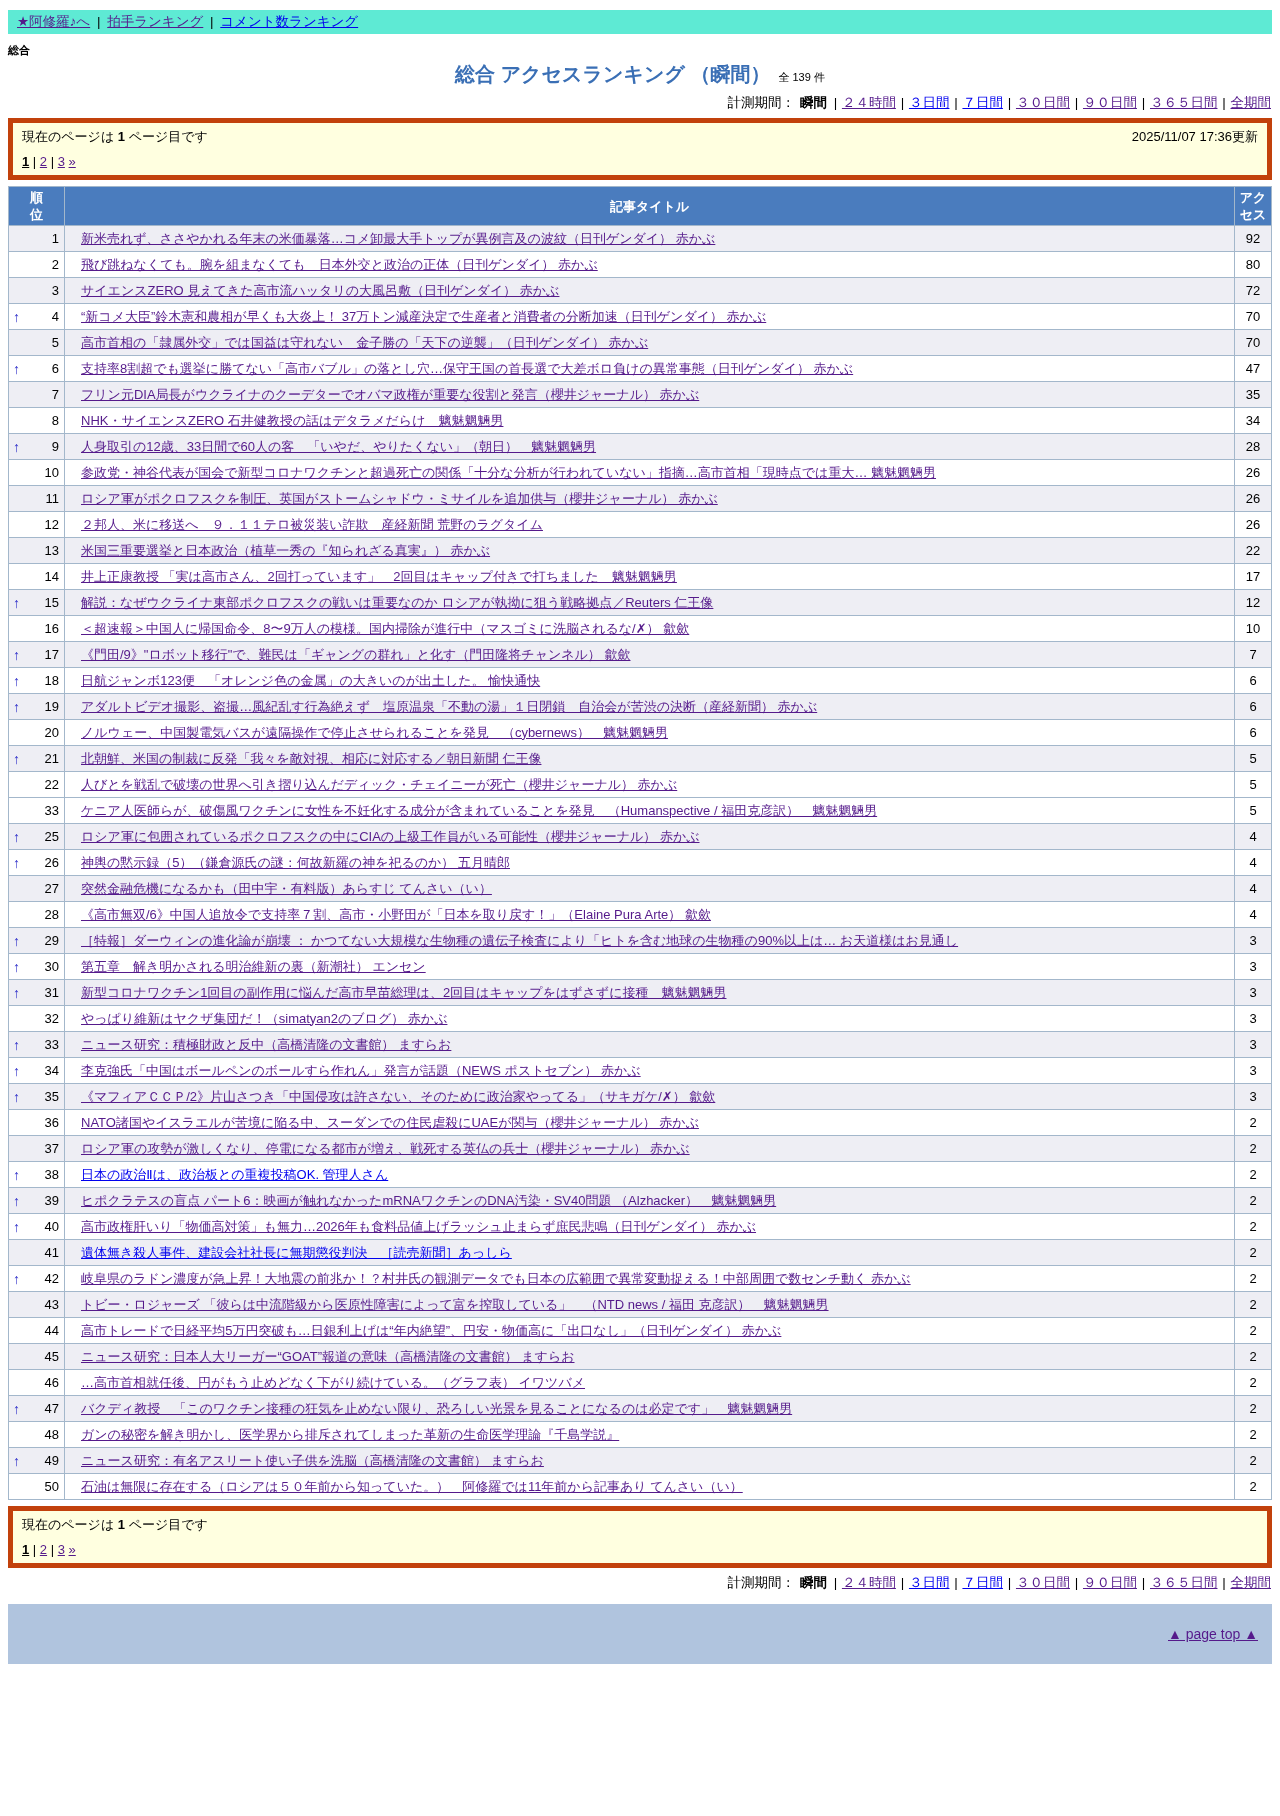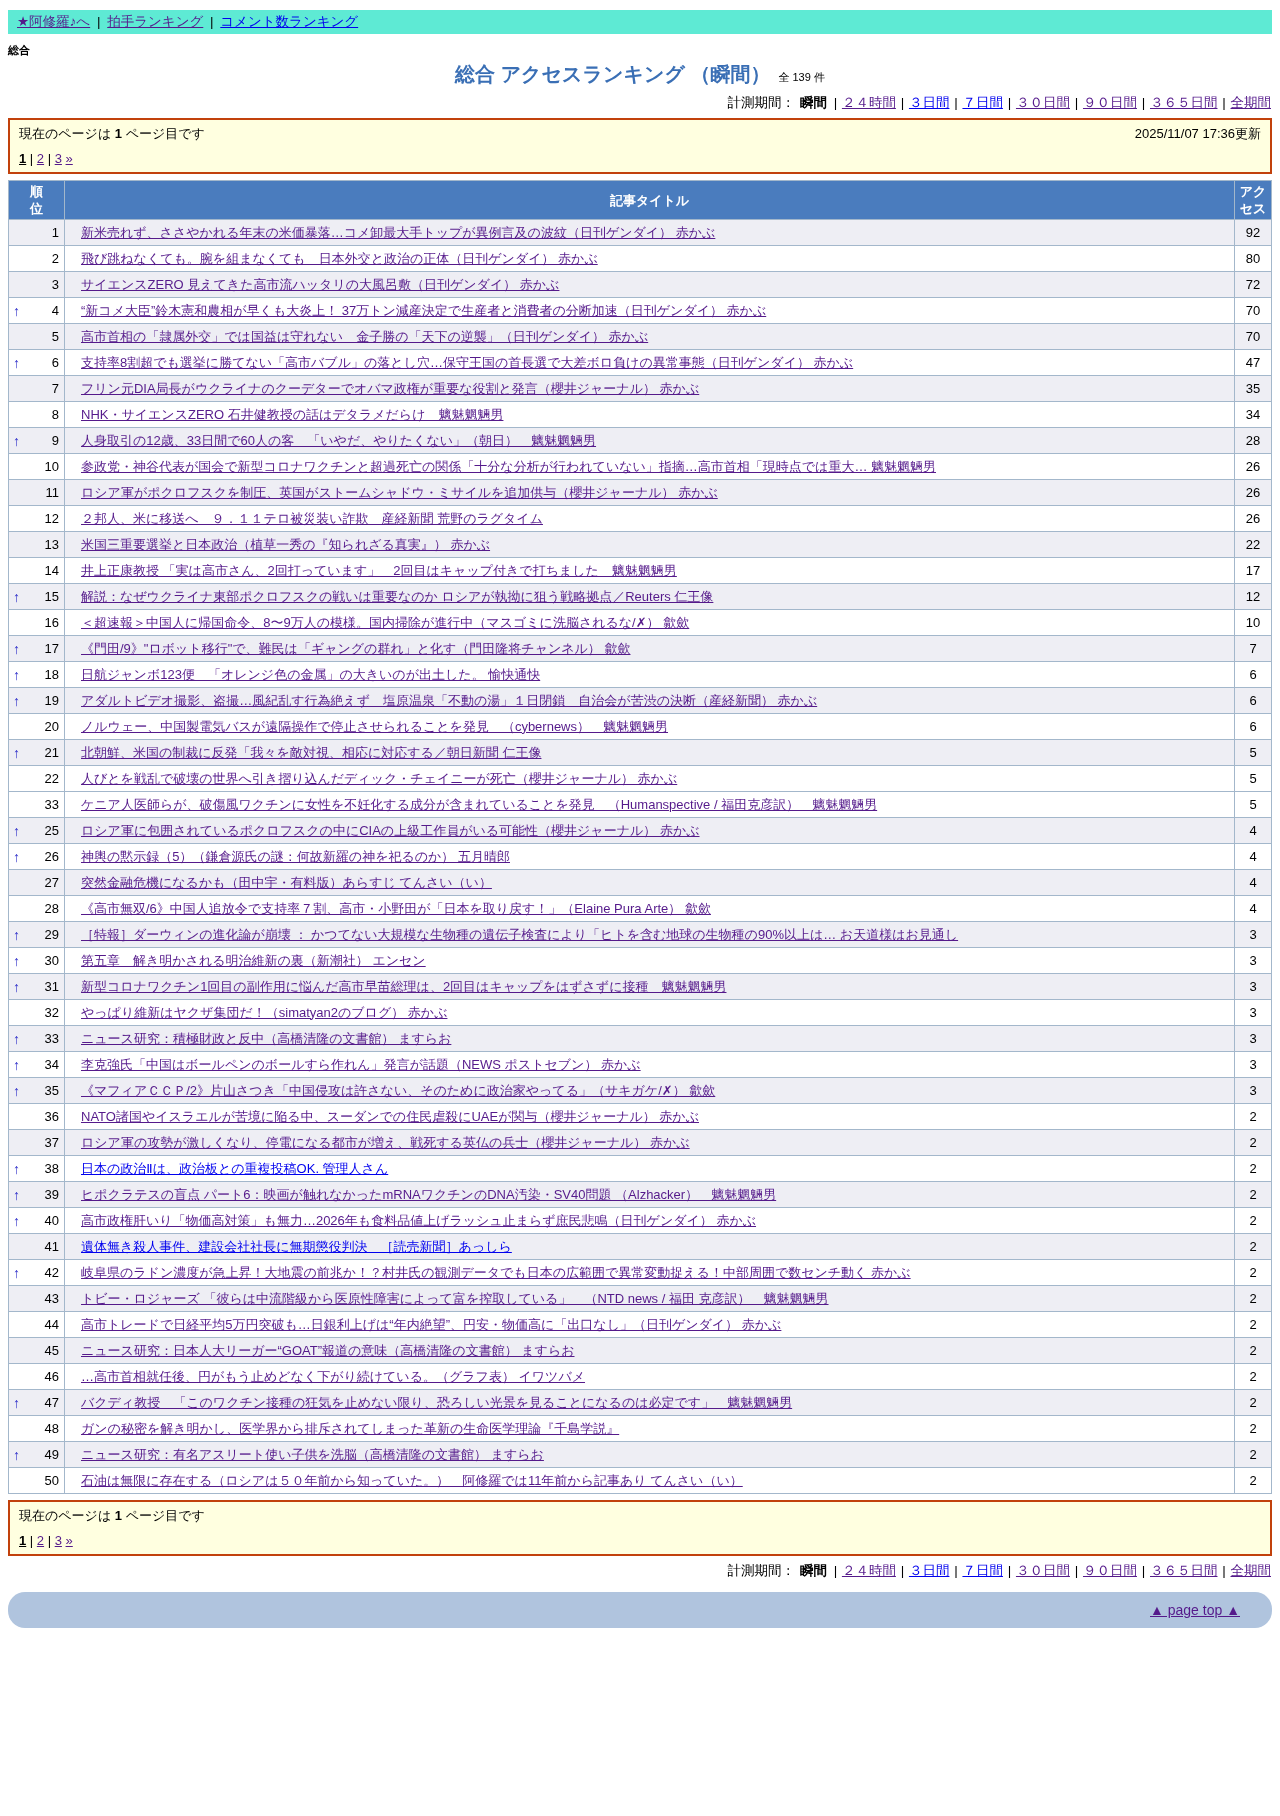--- a/index.html
+++ b/index.html
@@ -22,21 +22,21 @@
   .board{font-size:11px;font-weight:bold;margin:9px 0 0 0;}
   .title-line{text-align:center;margin-top:3px;}
   .title-main{color:#3a6fb5;font-weight:bold;font-size:20px;}
   .title-total{font-size:11px;margin-left:8px;}
   .period{text-align:right;font-size:13.5px;margin-top:6px;}
   .period .lbl{margin-right:2px;}
   .period b{margin:11px 3px;}
   .period a{margin:0 1px;text-align:center;}
   .ybox{
     background:#ffffe0;
-    border:2px solid #c2410c;
+    border:5px solid #c2410c;
     margin-top:6px;
     padding:5px 9px 6px 9px;
     font-size:13px;
   }
   .ybox .l1{display:flex;justify-content:space-between;}
   .pg{margin-top:8px;}
   .pg-cur{font-weight:bold;text-decoration:underline;}
   table{
     border-collapse:collapse;
     width:100%;
@@ -55,23 +55,23 @@
   td.rank{position:relative;text-align:right;padding-right:5px;}
   .arrow{
     position:absolute;left:4px;top:50%;transform:translateY(-50%);
     color:#2a2ac8;font-weight:bold;font-size:14px;
   }
   td.title{padding-left:16px;white-space:nowrap;overflow:hidden;}
   td.access{text-align:center;}
   tr.odd{background:#eeeef4;}
   tr.even{background:#ffffff;}
   .botbar{
-    background:#b0c4de;height:36px;margin-top:12px;
+    background:#b0c4de;height:60px;margin-top:12px;
     display:flex;align-items:center;justify-content:flex-end;
-    padding-right:32px;font-size:14px;border-radius:17px;
+    padding-right:14px;font-size:14px;
   }
 </style>
 </head>
 <body>
 
 <div class="page">
 
   <div class="topbar">
     <a class="v">★阿修羅♪へ</a><span> | </span><a class="v">拍手ランキング</a><span> | </span><a class="n">コメント数ランキング</a>
   </div>

